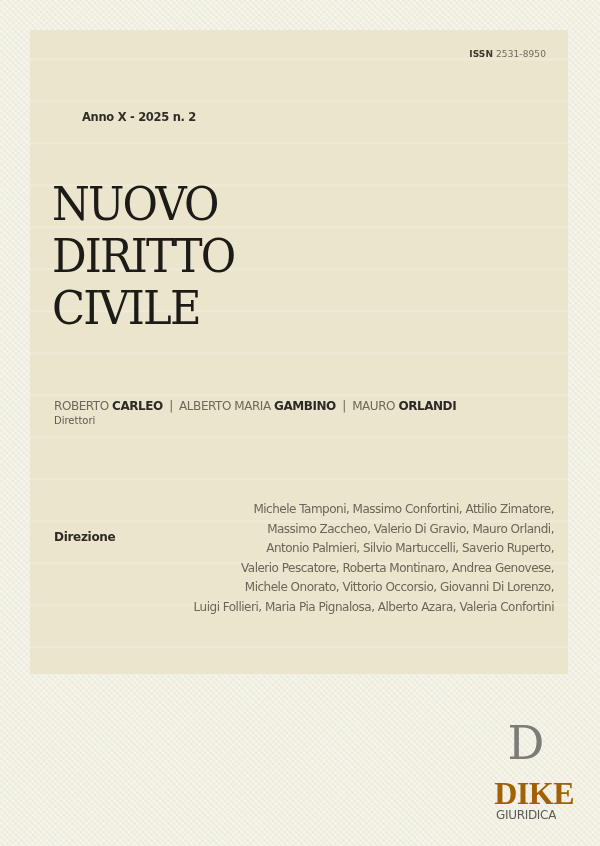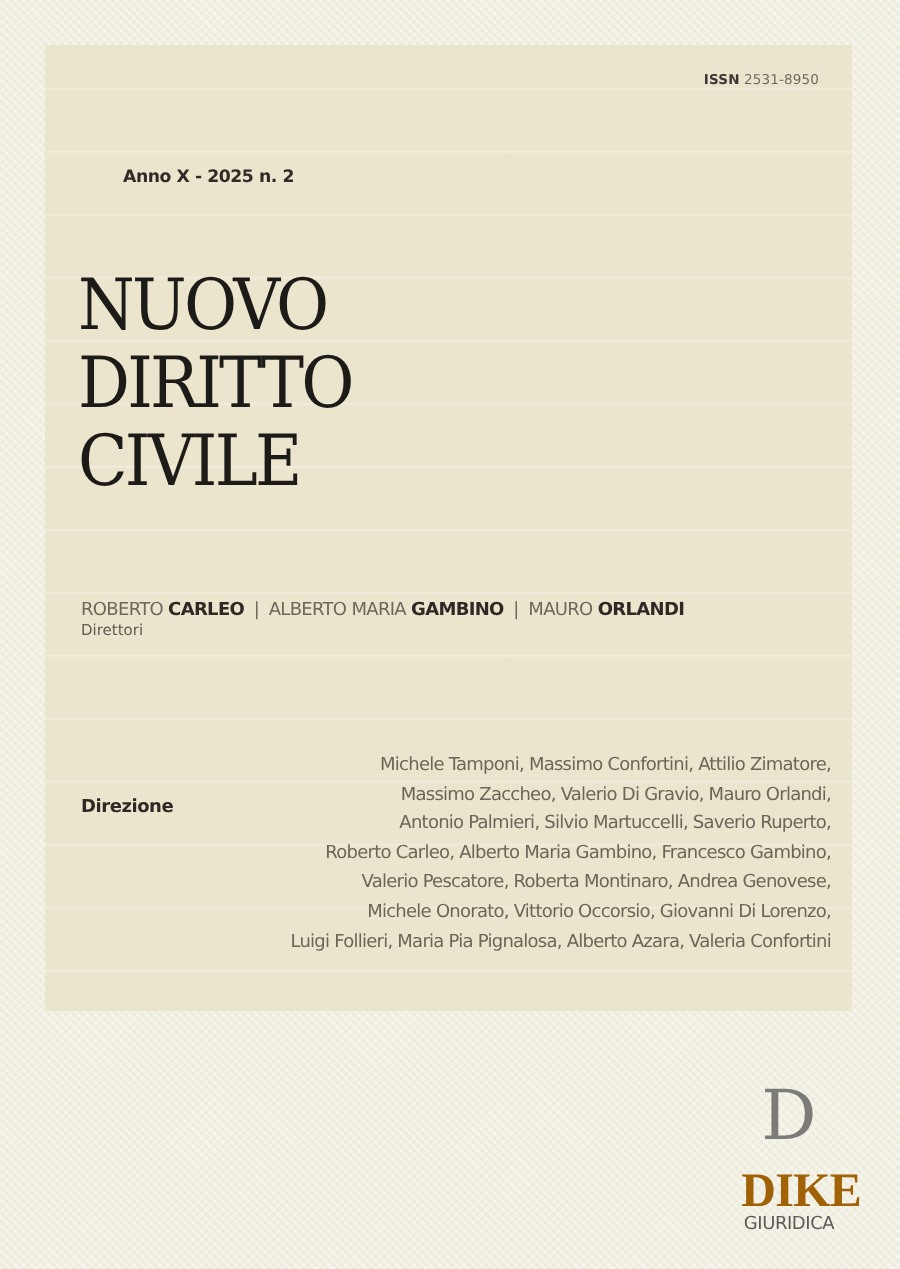--- a/index.html
+++ b/index.html
@@ -188,21 +188,20 @@
       <span class="surname">ORLANDI</span>
     </span>
   </div>
 
   <div class="board-label">Direzione</div>
 
   <div class="board-list">
     <div>Michele Tamponi, Massimo Confortini, Attilio Zimatore,</div>
     <div>Massimo Zaccheo, Valerio Di Gravio, Mauro Orlandi,</div>
     <div>Antonio Palmieri, Silvio Martuccelli, Saverio Ruperto,</div>
-    <div>Roberto Carleo, Alberto Maria Gambino, Francesco Gambino,</div>
     <div>Valerio Pescatore, Roberta Montinaro, Andrea Genovese,</div>
     <div>Michele Onorato, Vittorio Occorsio, Giovanni Di Lorenzo,</div>
     <div>Luigi Follieri, Maria Pia Pignalosa, Alberto Azara, Valeria Confortini</div>
   </div>
 
 </div>
 
 <div class="logo">
   <span class="logo-mark">D</span>
   <span class="logo-name">DIKE</span>

